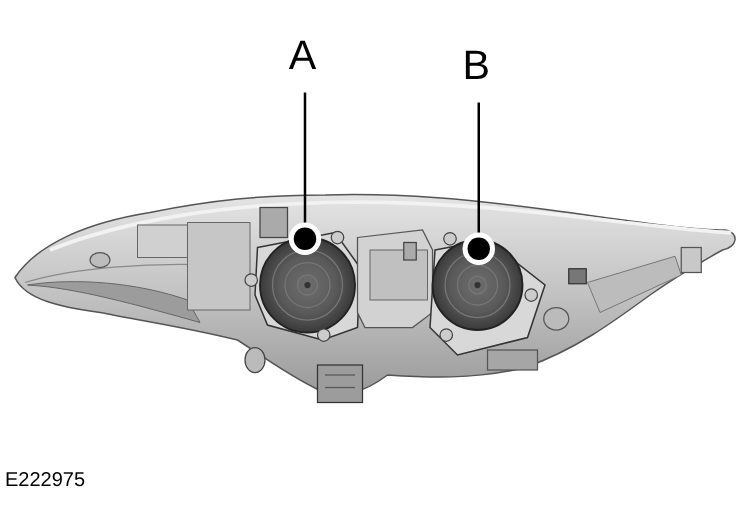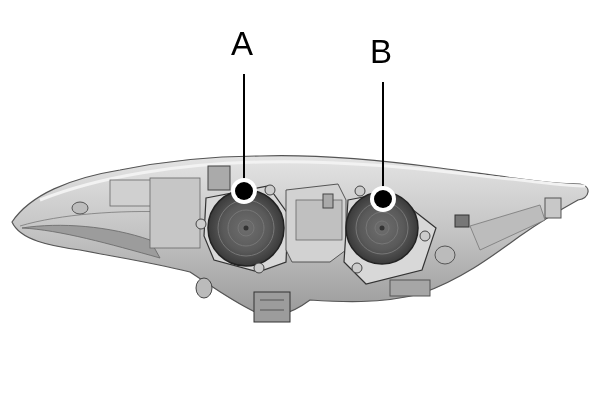--- a/index.html
+++ b/index.html
@@ -82,13 +82,14 @@
     <line x1="244" y1="74" x2="244" y2="191" stroke="#000" stroke-width="2"></line>
     <circle cx="244" cy="191" r="13" fill="#fff"></circle>
     <circle cx="244" cy="191" r="9" fill="#000"></circle>
     <line x1="383" y1="82" x2="383" y2="199" stroke="#000" stroke-width="2"></line>
     <circle cx="383" cy="199" r="13" fill="#fff"></circle>
     <circle cx="383" cy="199" r="9" fill="#000"></circle>
   </svg>
 
   <span class="callout-label" style="left:231px;top:27px">A</span>
   <span class="callout-label" style="left:370px;top:35px">B</span>
+  <span class="fig-id">E222975</span>
 </div>
 
 </body></html>

